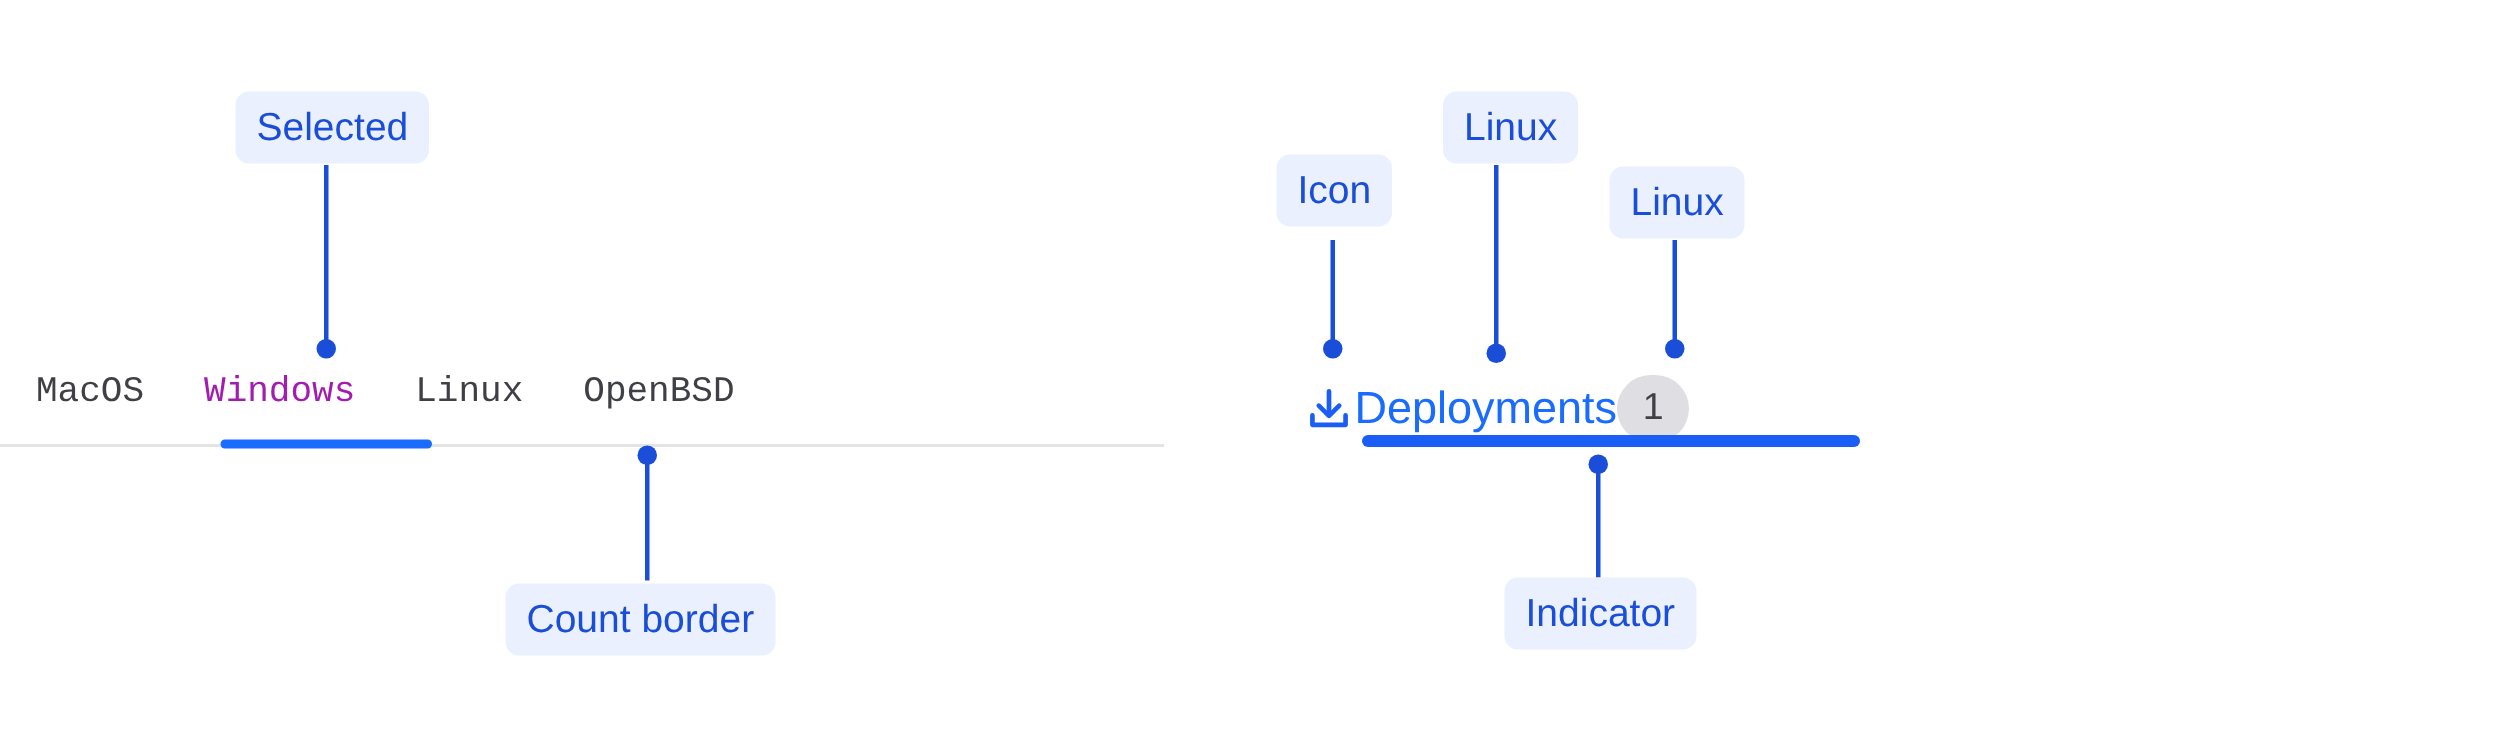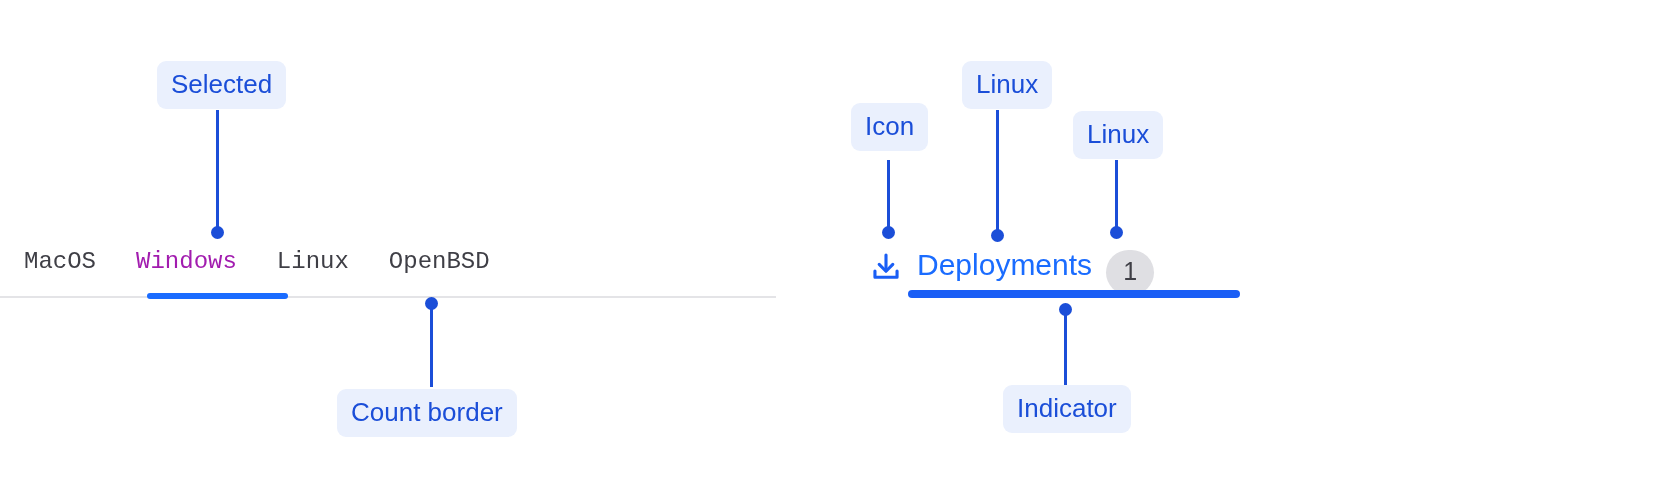--- a/index.html
+++ b/index.html
@@ -76,21 +76,21 @@
     position: absolute;
     height: 6px;
     border-radius: 3px;
     background: #1a6cff;
   }
 
   
   .rtab {
     position: absolute;
     display: flex;
-    gap: 14px;
+    align-items: center;
     background: none;
     border: none;
     font-family: inherit;
     cursor: pointer;
     padding: 0;
   }
   .rtab-icon {
     display: block;
     width: 34px;
     height: 34px;

